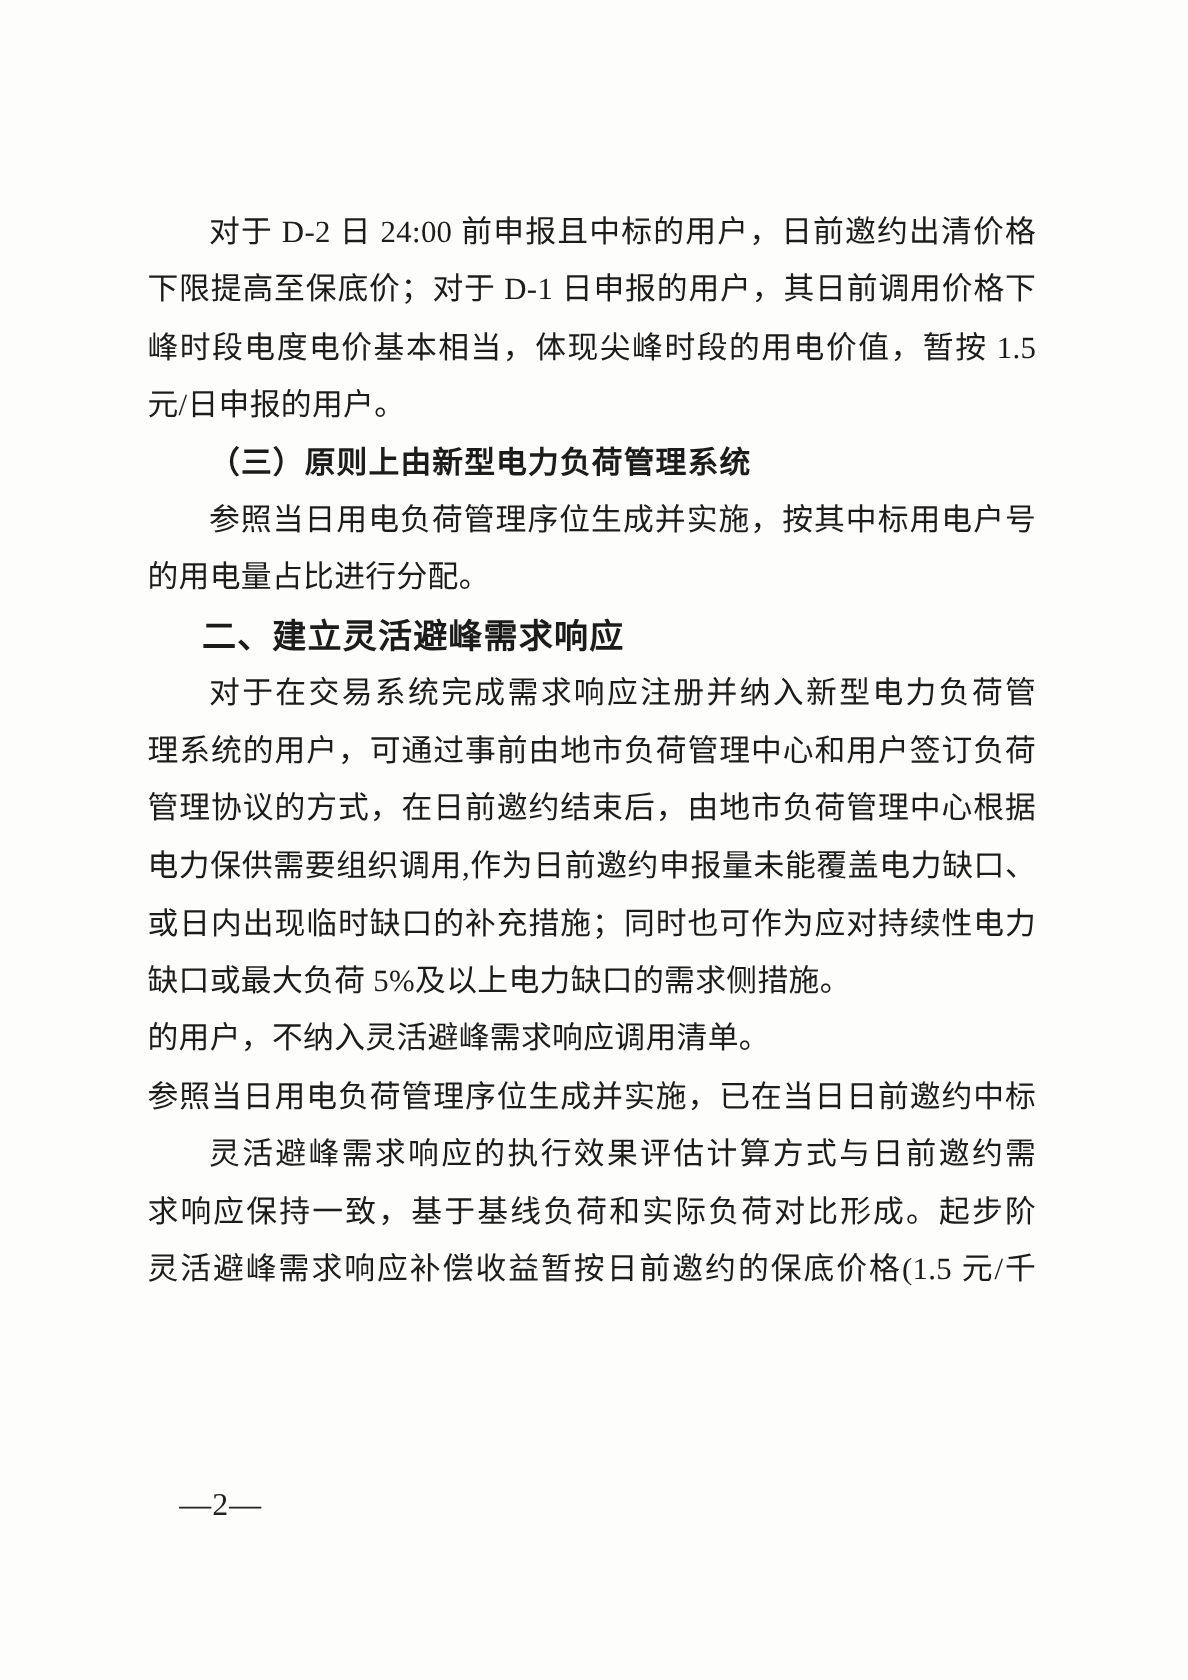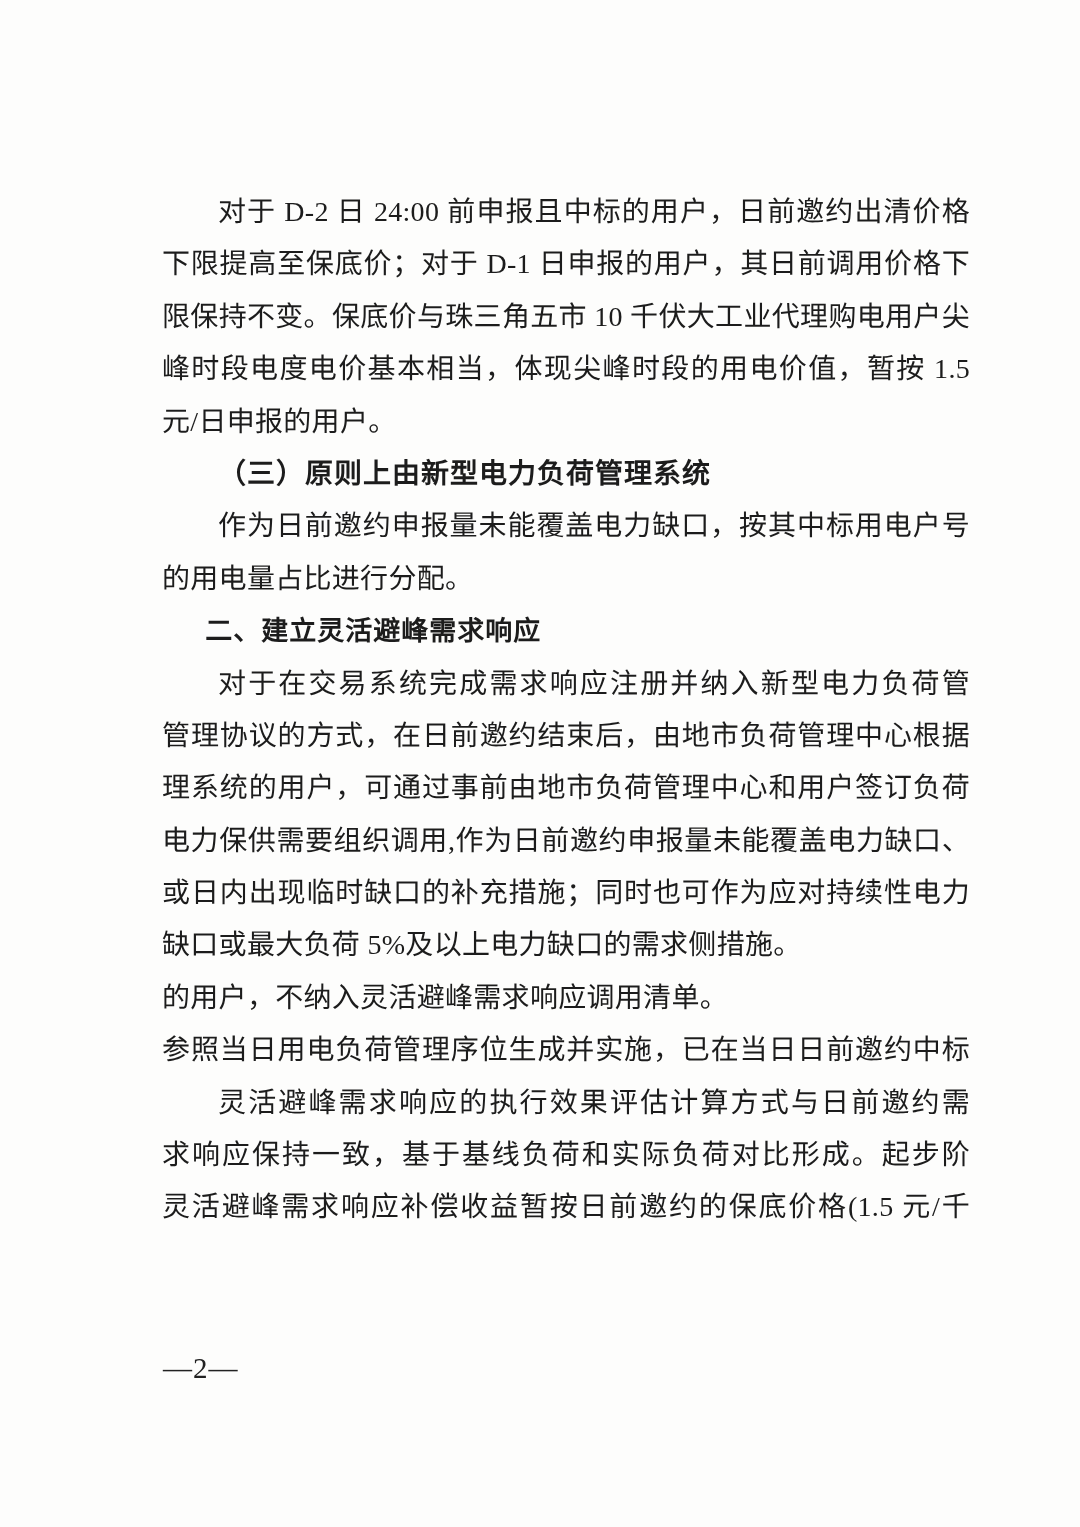--- a/index.html
+++ b/index.html
@@ -12,21 +12,21 @@
     width: 1080px;
     height: 1527px;
     margin: 0 auto;
     background: #fdfdfc;
     color: #1c1c1c;
     font-family: "Liberation Serif", "DejaVu Serif", serif;
     overflow: hidden;
   }
   .text-block {
     position: absolute;
-    left: 162px;
+    left: 134px;
     top: 186px;
     width: 808px;
   }
   .line {
     height: 52.4px;
     line-height: 52.4px;
     font-size: 28px;
     white-space: nowrap;
     letter-spacing: 0.3px;
   }
@@ -41,51 +41,50 @@
     text-indent: 2em;
   }
   .line.h3 {
     font-weight: bold;
     text-indent: 2em;
     letter-spacing: 1px;
   }
   .line.h2 {
     font-weight: bold;
     font-family: "Liberation Sans", "DejaVu Sans", sans-serif;
-    font-size: 27px;
+    font-size: 31px;
     text-indent: 1.6em;
     letter-spacing: 1px;
   }
   .page-footer {
     position: absolute;
     left: 163px;
     top: 1348px;
     font-size: 29px;
     line-height: 40px;
     color: #222222;
     letter-spacing: 1px;
   }
 </style>
 </head>
 <body>
 
 <div class="page">
   <main class="text-block">
       <div class="line ind fill">对于 D-2 日 24:00 前申报且中标的用户，日前邀约出清价格</div>
       <div class="line fill">下限提高至保底价；对于 D-1 日申报的用户，其日前调用价格下</div>
-      <div class="line fill">限保持不变。保底价与珠三角五市 10 千伏大工业代理购电用户尖</div>
       <div class="line fill">峰时段电度电价基本相当，体现尖峰时段的用电价值，暂按 1.5</div>
       <div class="line">元/日申报的用户。</div>
       <div class="line h3">（三）原则上由新型电力负荷管理系统</div>
-      <div class="line ind fill">作为日前邀约申报量未能覆盖电力缺口，按其中标用电户号</div>
+      <div class="line ind fill">参照当日用电负荷管理序位生成并实施，按其中标用电户号</div>
       <div class="line">的用电量占比进行分配。</div>
       <div class="line h2">二、建立灵活避峰需求响应</div>
       <div class="line ind fill">对于在交易系统完成需求响应注册并纳入新型电力负荷管</div>
+      <div class="line fill">理系统的用户，可通过事前由地市负荷管理中心和用户签订负荷</div>
       <div class="line fill">管理协议的方式，在日前邀约结束后，由地市负荷管理中心根据</div>
-      <div class="line fill">理系统的用户，可通过事前由地市负荷管理中心和用户签订负荷</div>
       <div class="line fill">电力保供需要组织调用,作为日前邀约申报量未能覆盖电力缺口、</div>
       <div class="line fill">或日内出现临时缺口的补充措施；同时也可作为应对持续性电力</div>
       <div class="line">缺口或最大负荷 5%及以上电力缺口的需求侧措施。</div>
       <div class="line">的用户，不纳入灵活避峰需求响应调用清单。</div>
       <div class="line fill">参照当日用电负荷管理序位生成并实施，已在当日日前邀约中标</div>
       <div class="line ind fill">灵活避峰需求响应的执行效果评估计算方式与日前邀约需</div>
       <div class="line fill">求响应保持一致，基于基线负荷和实际负荷对比形成。起步阶段，</div>
       <div class="line fill">灵活避峰需求响应补偿收益暂按日前邀约的保底价格(1.5 元/千</div>
     </main>
   <div class="page-footer">—2—</div>

